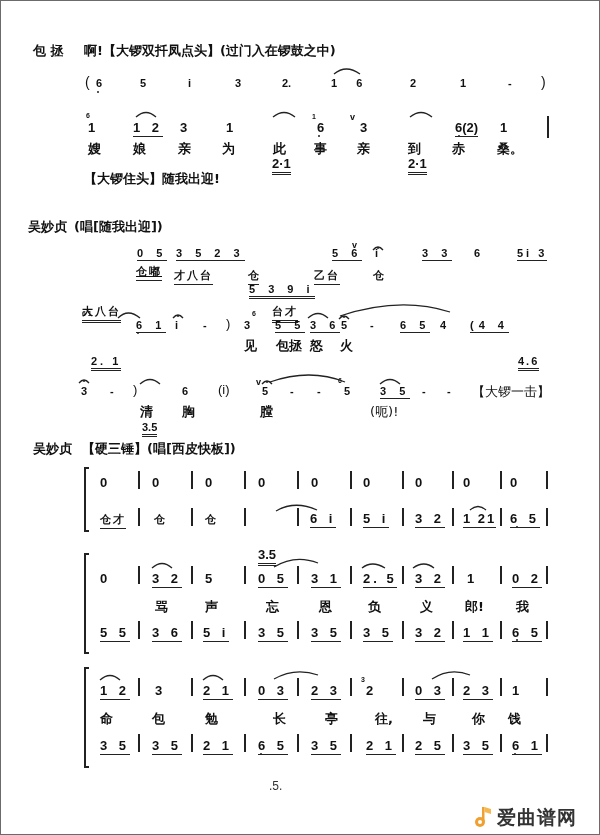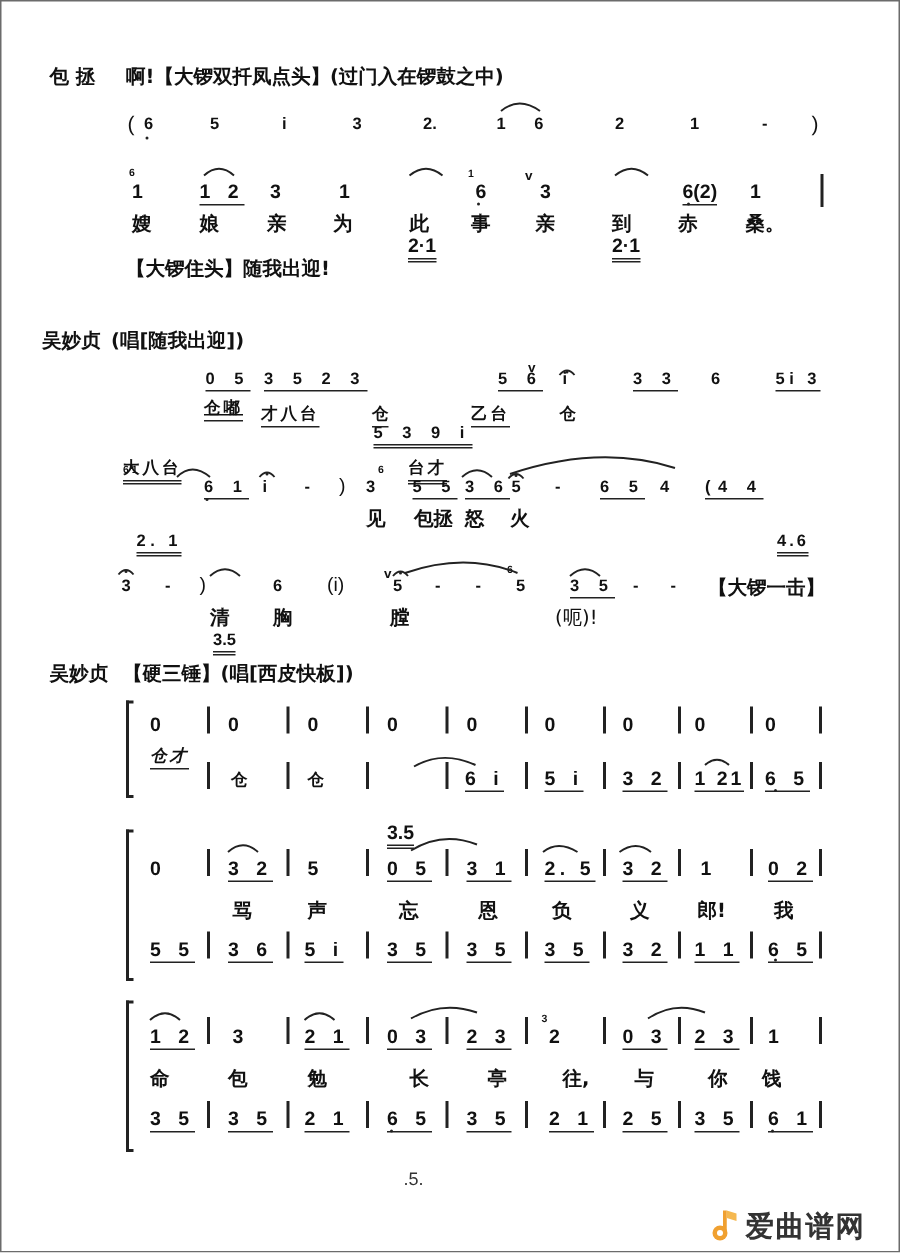--- a/index.html
+++ b/index.html
@@ -136,21 +136,21 @@
   <span class="note" style="left:218px; top:382px; font-weight:normal;">(i)</span>
   <span class="grace" style="left:256px; top:377px; font-size:9px;">v</span>
   <span class="note small" style="left:262px; top:385px;">5</span>
   <span class="note small" style="left:290px; top:385px;">-</span>
   <span class="note small" style="left:317px; top:385px;">-</span>
   <span class="grace" style="left:338px; top:377px;">6</span>
   <span class="note small" style="left:344px; top:385px;">5</span>
   <span class="note small ul" style="left:380px; top:385px; letter-spacing:5px;">3 5</span>
   <span class="note small" style="left:422px; top:385px;">-</span>
   <span class="note small" style="left:447px; top:385px;">-</span>
-  <span class="abs dir" style="left:472px; top:383px; font-weight:bold;">【大锣一击】</span>
+  <span class="abs dir" style="left:472px; top:383px; font-weight:normal;">【大锣一击】</span>
 </div>
 <div>
   <span class="lyric" style="left:140px; top:403px;">清</span>
   <span class="lyric" style="left:182px; top:403px;">胸</span>
   <span class="lyric" style="left:260px; top:403px;">膛</span>
   <span class="lyric" style="left:370px; top:403px; font-weight:normal;">(呃)!</span>
 </div>
 
 <div class="abs role" style="left:33px; top:440px;">吴妙贞</div>
 <div class="abs dir" style="left:82px; top:440px; font-weight:bold;">【硬三锤】(唱[西皮快板])</div>
@@ -162,21 +162,21 @@
     <span class="note" style="left:152px; top:475px;">0</span>
     <span class="note" style="left:205px; top:475px;">0</span>
     <span class="note" style="left:258px; top:475px;">0</span>
     <span class="note" style="left:311px; top:475px;">0</span>
     <span class="note" style="left:363px; top:475px;">0</span>
     <span class="note" style="left:415px; top:475px;">0</span>
     <span class="note" style="left:463px; top:475px;">0</span>
     <span class="note" style="left:510px; top:475px;">0</span>
   </div>
   <div>
-    <span class="perc ul" style="left:100px; top:496px; letter-spacing:2px;font-style:italic;">仓才</span>
+    <span class="perc ul" style="left:100px; top:512px; letter-spacing:2px;">仓才</span>
     <span class="perc" style="left:154px; top:512px;">仓</span>
     <span class="perc" style="left:205px; top:512px;">仓</span>
     <span class="note ul2" style="left:258px; top:511px;">3.5</span>
     <span class="note ul" style="left:310px; top:511px; letter-spacing:4px;">6 i</span>
     <span class="note ul" style="left:363px; top:511px; letter-spacing:4px;">5 i</span>
     <span class="note ul" style="left:415px; top:511px; letter-spacing:4px;">3 2</span>
     <span class="note ul" style="left:463px; top:511px; letter-spacing:2px;">1 21</span>
     <span class="note ul" style="left:510px; top:511px; letter-spacing:4px;">6 5</span>
   </div>
 </div>

